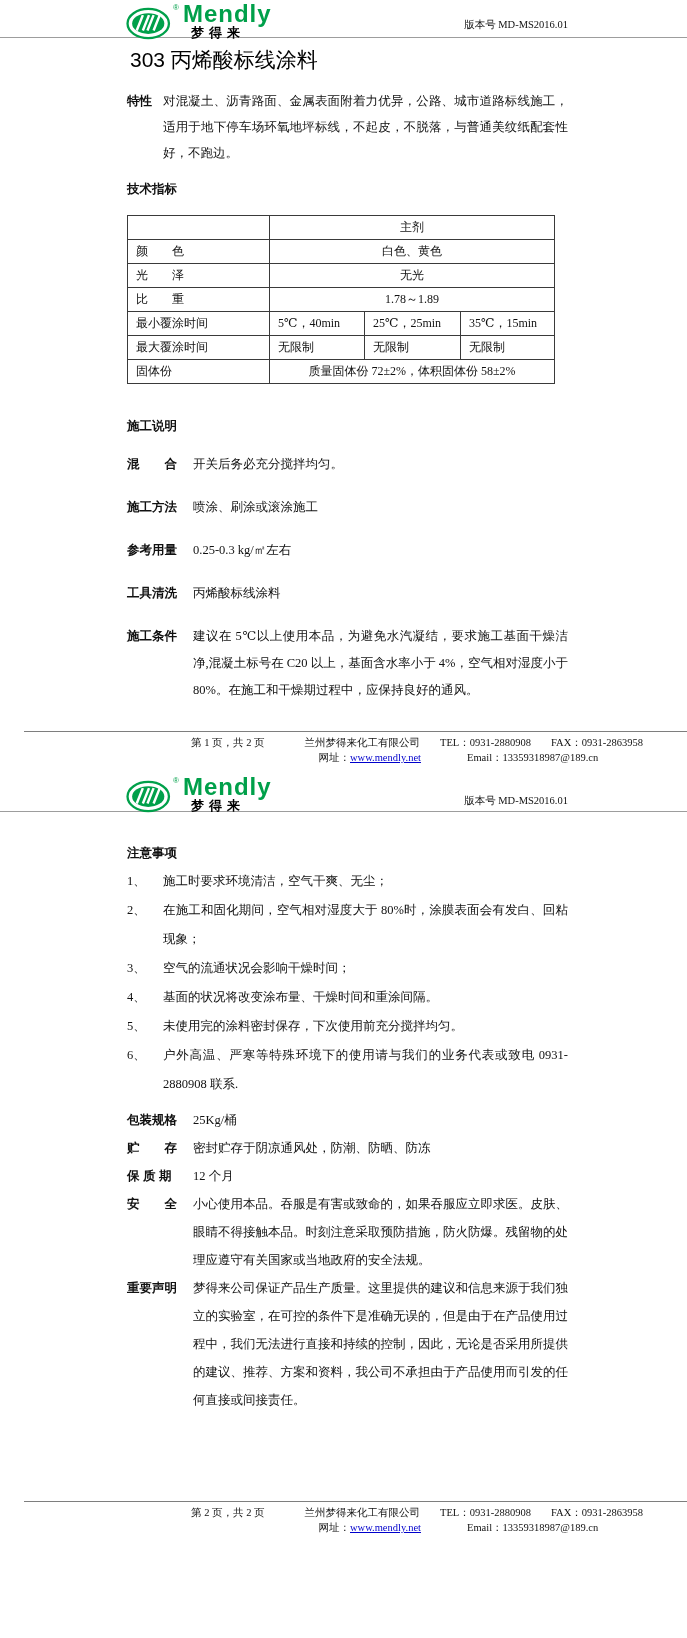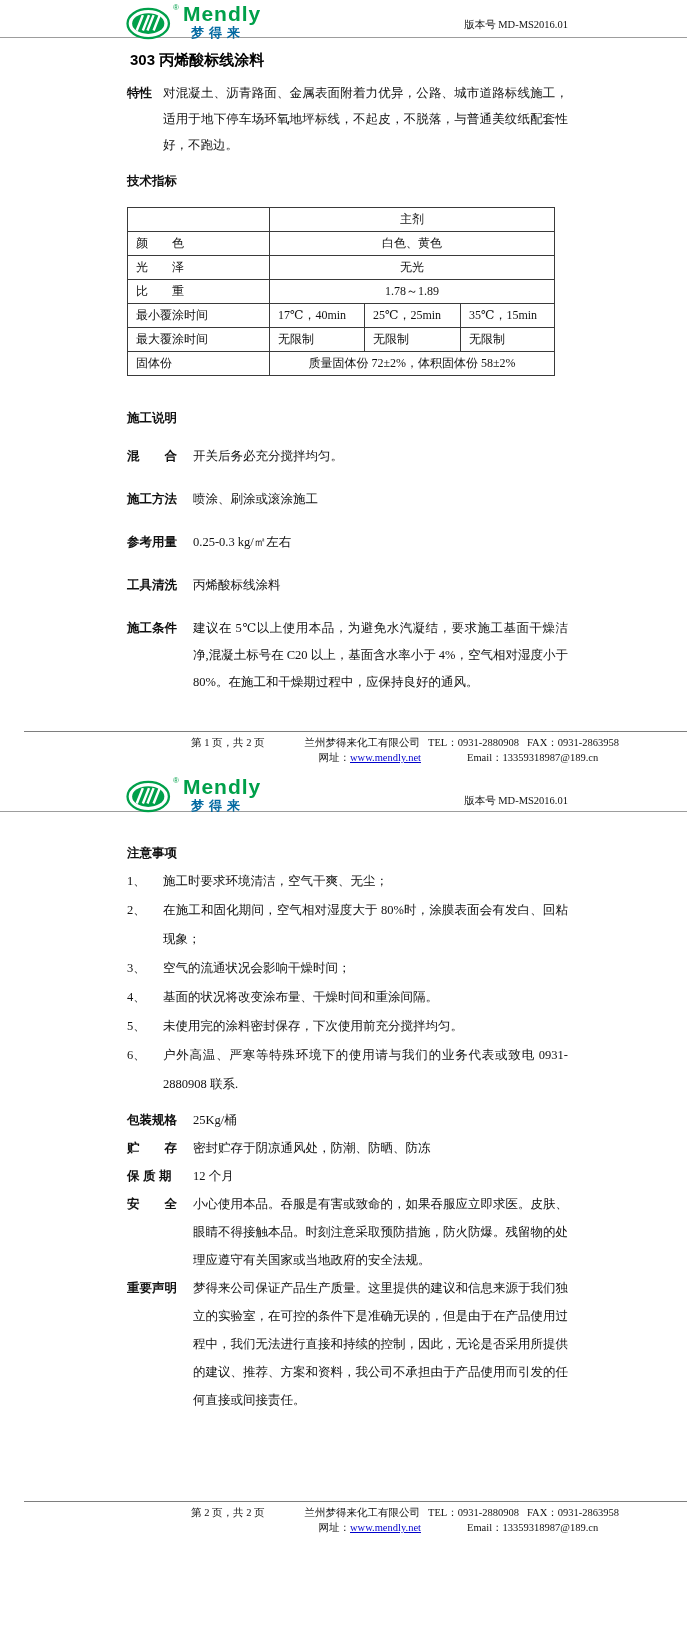--- a/index.html
+++ b/index.html
@@ -18,36 +18,36 @@
     position:relative; padding:4px 0 0 126px; height:38px;
     border-bottom:1px solid #9d9d9d;
   }
   .page2 .page-header { height:42px; padding-top:7px; }
   .logo { display:flex; align-items:flex-start; position:relative; width:210px; }
   .logo svg { display:block; }
   .logo .reg { font-size:8px; color:#00A04A; line-height:8px; margin:0 2px 0 1px; font-family:"Liberation Sans",sans-serif; }
   .logo-text { margin-left:2px; }
   .brand-en {
     font-family:"Liberation Sans","DejaVu Sans",sans-serif;
-    font-weight:bold; font-size:21px; line-height:19px; color:#00A04A; letter-spacing:1px;
+    font-weight:bold; font-size:24px; line-height:19px; color:#00A04A; letter-spacing:1px;
   }
   .brand-cn {
     font-family:"Liberation Sans","DejaVu Sans",sans-serif;
-    font-weight:bold; font-size:13px; color:#0369a1; letter-spacing:5px; margin:1px 0 0 8px;
+    font-weight:bold; font-size:13px; color:#000000; letter-spacing:5px; margin:1px 0 0 8px;
   }
   .version {
     position:absolute; right:119px; top:18px; font-size:10.5px; color:#111;
   }
   .page2 .version { top:24px; }
 
   
   .content { padding:0 119px 0 127px; }
   .doc-title {
     font-family:"Liberation Sans","DejaVu Sans",sans-serif;
-    font-weight:bold; font-size:15px; line-height:24px; margin:10px 0 0 3px; color:#000;
+    font-weight:normal; font-size:21px; line-height:24px; margin:10px 0 0 3px; color:#000;
   }
   .row { display:flex; align-items:flex-start; }
   .row .lbl {
     font-family:"Liberation Sans","DejaVu Sans",sans-serif;
     font-weight:bold; flex:none; white-space:pre;
   }
   .sect { margin-top:14px; }
   .sect .lbl { width:36px; line-height:26px; }
   .sect .txt { flex:1; line-height:26px; text-align:justify; }
 
@@ -84,21 +84,21 @@
 
   
   .footer {
     position:absolute; top:731px; left:0; width:687px;
     border-top:1px solid #7e7e7e;
     padding:4px 40px 0 167px;
     display:flex; font-size:10.5px; line-height:13px;margin-left:24px;
   }
   .footer .page-label { flex:none; margin-right:40px; white-space:nowrap; }
   .footer .blk { display:flex; flex-direction:column; }
-  .footer .l1 { display:flex; gap:8px; white-space:nowrap; }
+  .footer .l1 { display:flex; gap:20px; white-space:nowrap; }
   .footer .l2 { display:flex; gap:46px; margin:2px 0 0 14px; white-space:nowrap; }
   .footer a { color:#0000cc; text-decoration:underline; }
 </style>
 </head>
 <body>
 
 <div class="page page1">
 
   <div class="page-header">
     <div class="logo">
@@ -112,21 +112,21 @@
         <div class="brand-en">Mendly</div>
         <div class="brand-cn">梦得来</div>
       </div>
     </div>
     <div class="version">版本号 MD-MS2016.01</div>
   </div>
 
   <div class="content">
     <h1 class="doc-title">303 丙烯酸标线涂料</h1>
 
-    <div class="row sect" style="margin-top:8px;justify-content:center;">
+    <div class="row sect" style="margin-top:16px;justify-content:center;">
       <span class="lbl">特性</span>
       <span class="txt">对混凝土、沥青路面、金属表面附着力优异，公路、城市道路标线施工，适用于地下停车场环氧地坪标线，不起皮，不脱落，与普通美纹纸配套性好，不跑边。</span>
     </div>
 
     <div class="sub-heading">技术指标</div>
 
     <table class="specs">
       <colgroup>
           <col style="width:142px">
           <col style="width:95px">
@@ -145,21 +145,21 @@
       <tr>
         <td class="lblcell">光　　泽</td>
         <td class="center" colspan="3">无光</td>
       </tr>
       <tr>
         <td class="lblcell">比　　重</td>
         <td class="center" colspan="3">1.78～1.89</td>
       </tr>
       <tr>
         <td class="lblcell">最小覆涂时间</td>
-        <td>17℃，40min</td>
+        <td>5℃，40min</td>
         <td>25℃，25min</td>
         <td>35℃，15min</td>
       </tr>
       <tr>
         <td class="lblcell">最大覆涂时间</td>
         <td>无限制</td>
         <td>无限制</td>
         <td>无限制</td>
       </tr>
       <tr>

